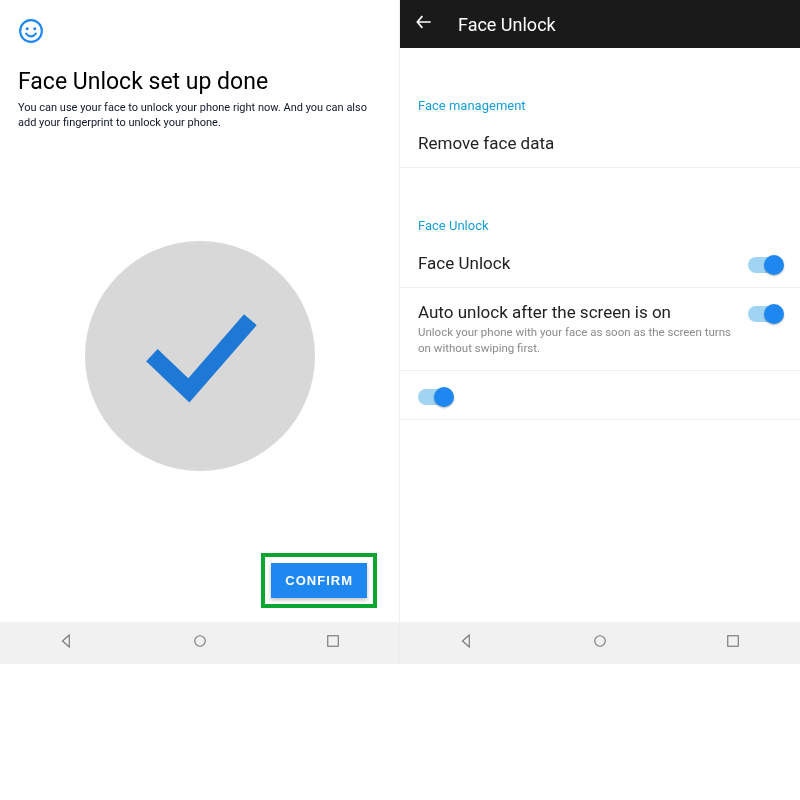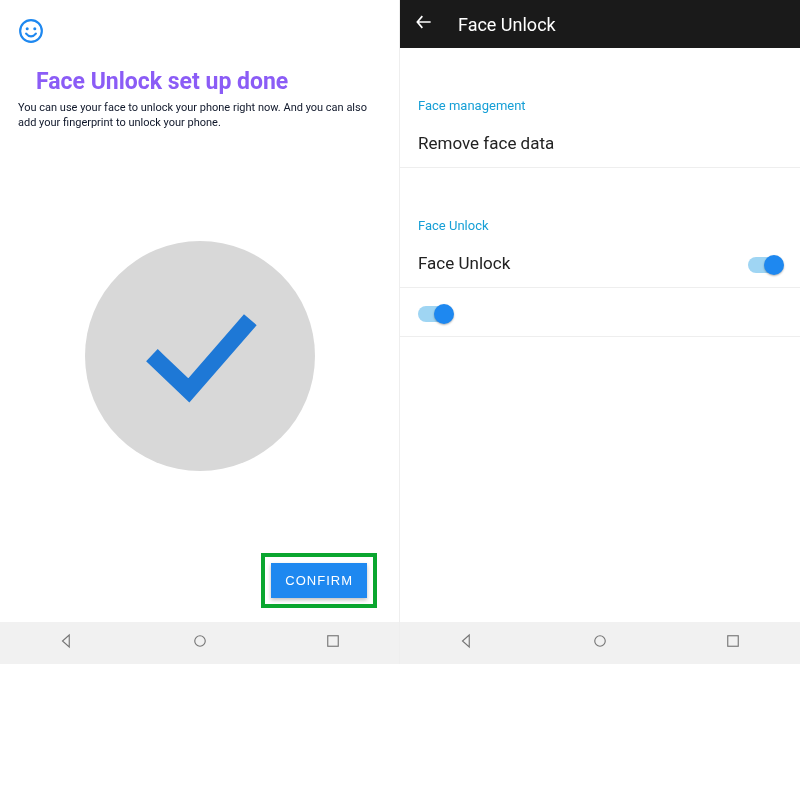--- a/index.html
+++ b/index.html
@@ -35,24 +35,24 @@
     z-index: 0;
   }
   .content { position: relative; z-index: 1; }
 
   
   .smiley {
     margin: 18px 0 0 18px;
   }
   .smiley svg { width: 26px; height: 26px; }
   .left-title {
-    margin: 20px 18px 6px 36px;
+    margin: 20px 18px 6px 18px;
     font-size: 23px;
-    font-weight: 700;
-    color: #8b5cf6;
+    font-weight: 400;
+    color: #000000;
   }
   .left-desc {
     margin: 4px 18px 0 18px;
     font-size: 11px;
     color: #0f172a;
     line-height: 1.35;
   }
   .circle-wrap {
     width: 100%;
     display: flex;
@@ -77,21 +77,21 @@
   }
   .confirm-highlight {
     border: 4px solid #0aa62f;
     padding: 6px;
   }
   .confirm-btn {
     background: #1e88f0;
     color: #fff;
     border: none;
     font-size: 13px;
-    font-weight: 400;
+    font-weight: 700;
     letter-spacing: 1px;
     padding: 10px 14px;
     box-shadow: 0 2px 4px rgba(0,0,0,0.25);
   }
 
   
   .navbar {
     height: 42px;
     background: #f1f1f1;
     display: flex;
@@ -219,20 +219,27 @@
 
   <div class="section-label">Face Unlock</div>
 
   <div class="setting-row">
     <div class="setting-text">
       <div class="setting-title">Face Unlock</div>
     </div>
     <div class="toggle"></div>
   </div>
 
+  <div class="setting-row">
+    <div class="setting-text">
+      <div class="setting-title">Auto unlock after the screen is on</div>
+      <div class="setting-sub">Unlock your phone with your face as soon as the screen turns on without swiping first.</div>
+    </div>
+    <div class="toggle"></div>
+  </div>
 
   <div class="setting-row">
     <div class="toggle"></div>
   </div>
 
   <div style="margin-top:auto"></div>
   <div class="navbar">
     <span class="navicon"><svg viewBox="0 0 24 24">
           <path d="M15 4 L6 12 L15 20 Z" fill="none"></path>
         </svg></span>

